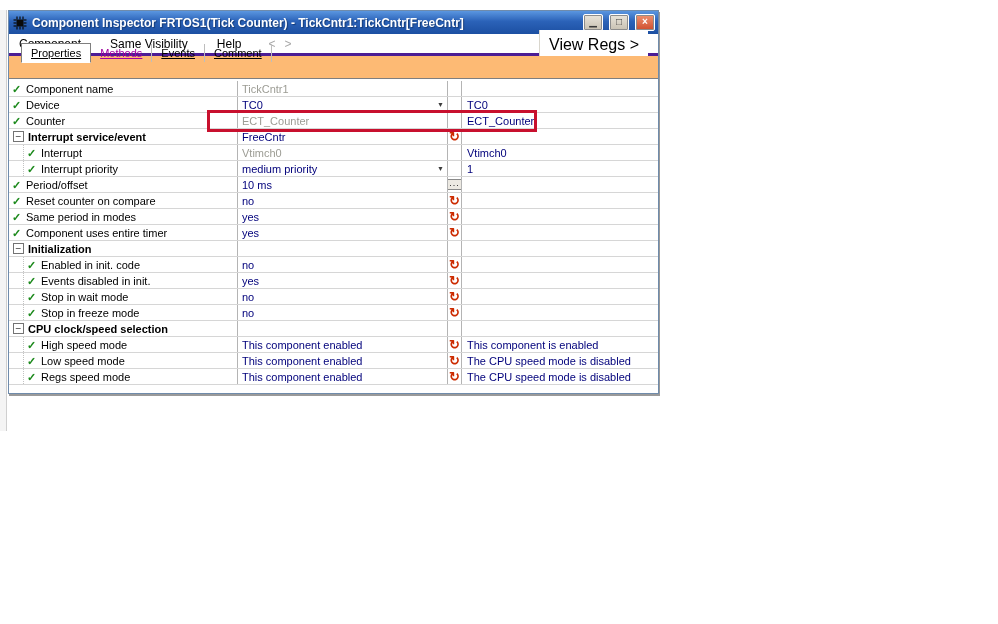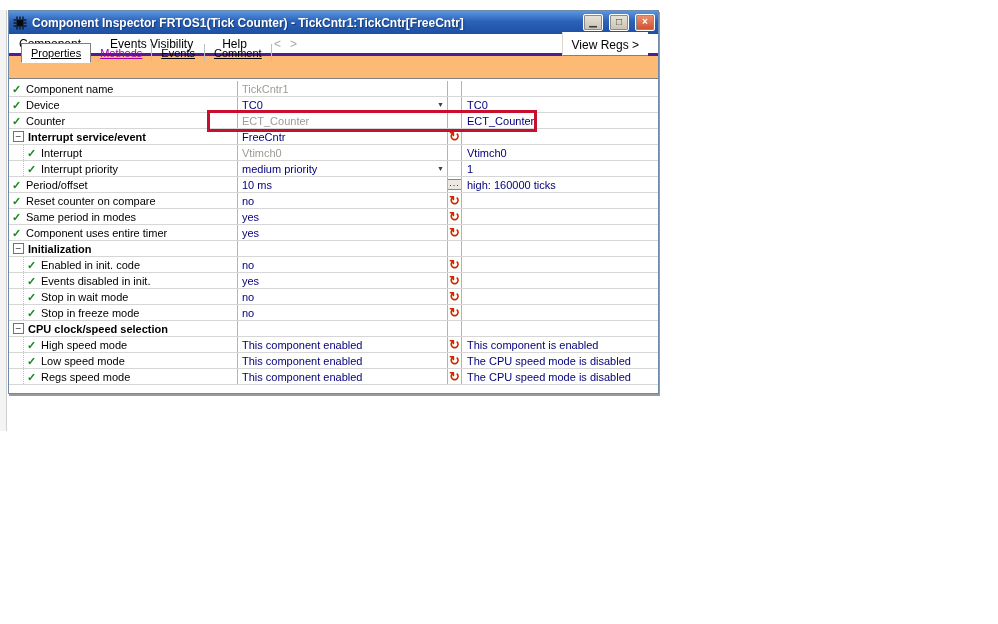--- a/index.html
+++ b/index.html
@@ -19,21 +19,21 @@
   .win-btn { width:20px; height:17px; margin-left:2px; border:1px solid #ffffff; border-radius:2px;
              background:linear-gradient(#e9e4da,#c8c1b2); color:#3a3a3a; font-size:10px; line-height:14px;
              text-align:center; box-shadow:inset 0 0 0 1px #8c8c8c; }
   .win-btn.close { background:linear-gradient(#ee9270,#cf4e2e); color:#ffffff; font-weight:bold; }
 
   
   .menubar { height:22px; flex:0 0 22px; display:flex; align-items:center; gap:29px; padding:0 10px;
              background:#ffffff; border-bottom:3px solid #4c1d95; font-size:12px; color:#000; }
   .nav-arrows { display:flex; gap:9px; margin-left:-2px; }
   .nav-arrow { color:#a8a8a8; font-size:12px; }
-  .view-regs { margin-left:auto; padding:6px 9px 3px; font-size:12px; color:#000;
+  .view-regs { margin-left:auto; padding:6px 9px 3px; font-size:16px; color:#000;
                border-bottom:1px solid #808080; border-left:1px solid #d9d6cd; background:#ffffff; }
 
   
   .tabstrip { height:23px; flex:0 0 23px; display:flex; align-items:flex-end; padding:2px 0 16px 12px;
               border-bottom:1px solid #7f7f7f; font-size:11px; background:#fdba74; }
   .tab { padding:3px 9px 3px; border-right:1px solid #bdbdbd; text-decoration:underline; white-space:nowrap; }
   .tab.active { border:1px solid #7f7f7f; border-bottom:1px solid #ffffff; margin-bottom:-1px; background:#ffffff; }
 
   
   .grid { position:relative; flex:1; padding-top:2px; background:#ffffff; overflow:hidden; }
@@ -92,21 +92,21 @@
         </svg>
       </span>
       <span class="title-text">Component Inspector FRTOS1(Tick Counter) - TickCntr1:TickCntr[FreeCntr]</span>
       <span class="win-btn">▁</span>
       <span class="win-btn">□</span>
       <span class="win-btn close">×</span>
     </div>
 
     <div class="menubar">
       <span class="menu-item">Component</span>
-      <span class="menu-item">Events Visibility</span>
+      <span class="menu-item">Same Visibility</span>
       <span class="menu-item">Help</span>
       <span class="nav-arrows">
         <span class="nav-arrow">&lt;</span>
         <span class="nav-arrow">&gt;</span>
       </span>
       <span class="view-regs">View Regs &gt;</span>
     </div>
 
     <div class="tabstrip">
       <span class="tab active" style="color: rgb(0, 0, 0);">Properties</span>
@@ -200,23 +200,20 @@
           <div class="cell c-name">
             <span class="chk">✓</span>
             <span class="plabel">Period/offset</span>
           </div>
           <div class="cell c-val">
             <span class="vtext">10 ms</span>
           </div>
           <div class="cell c-ic">
             <span class="ell">...</span>
           </div>
-          <div class="cell c-right">
-            <span class="rtext">high: 160000 ticks</span>
-          </div>
         </div>
         <div class="prow">
           <div class="cell c-name">
             <span class="chk">✓</span>
             <span class="plabel">Reset counter on compare</span>
           </div>
           <div class="cell c-val">
             <span class="vtext">no</span>
           </div>
           <div class="cell c-ic">

